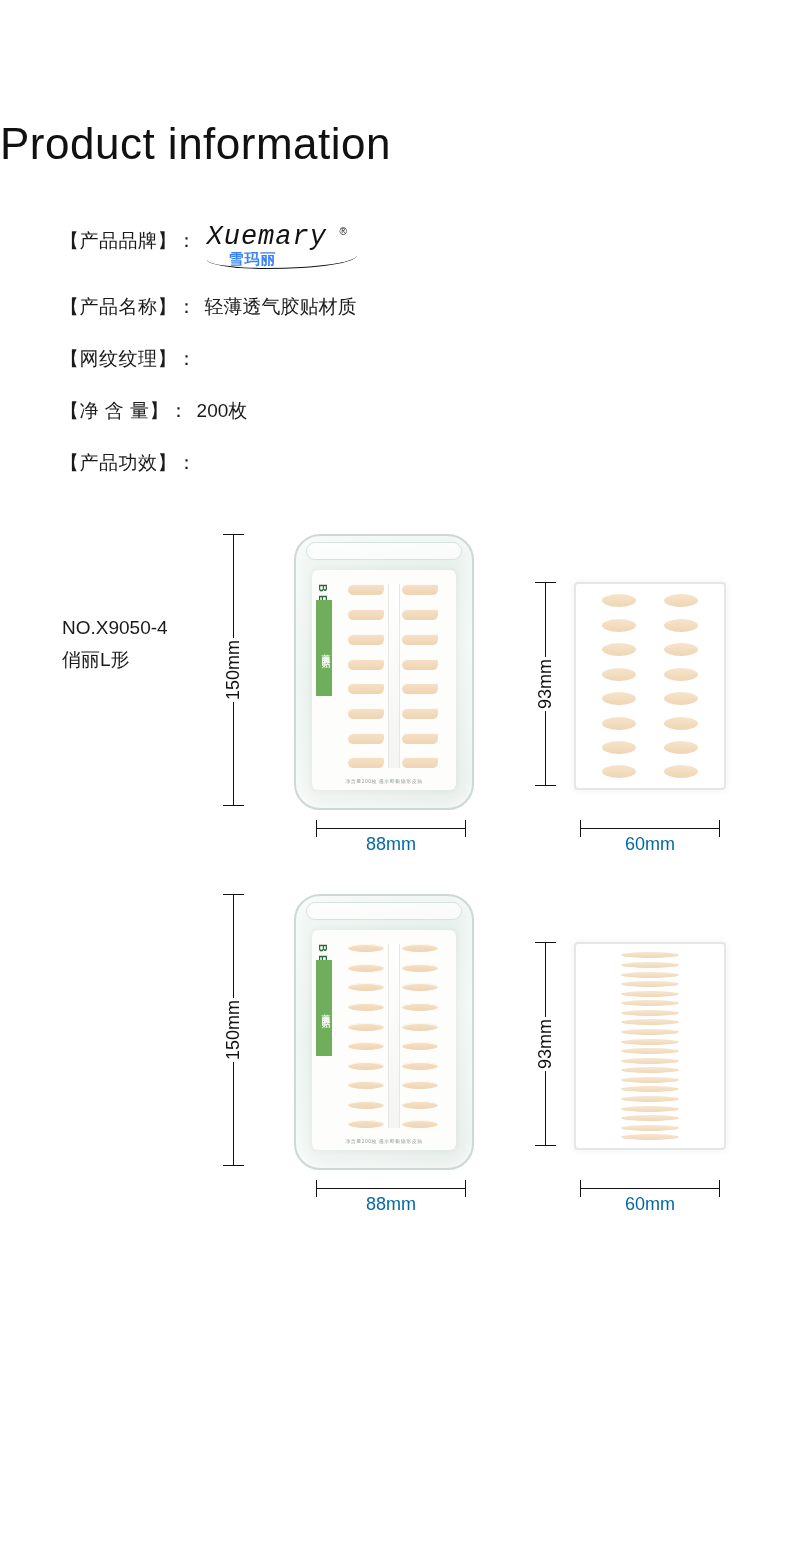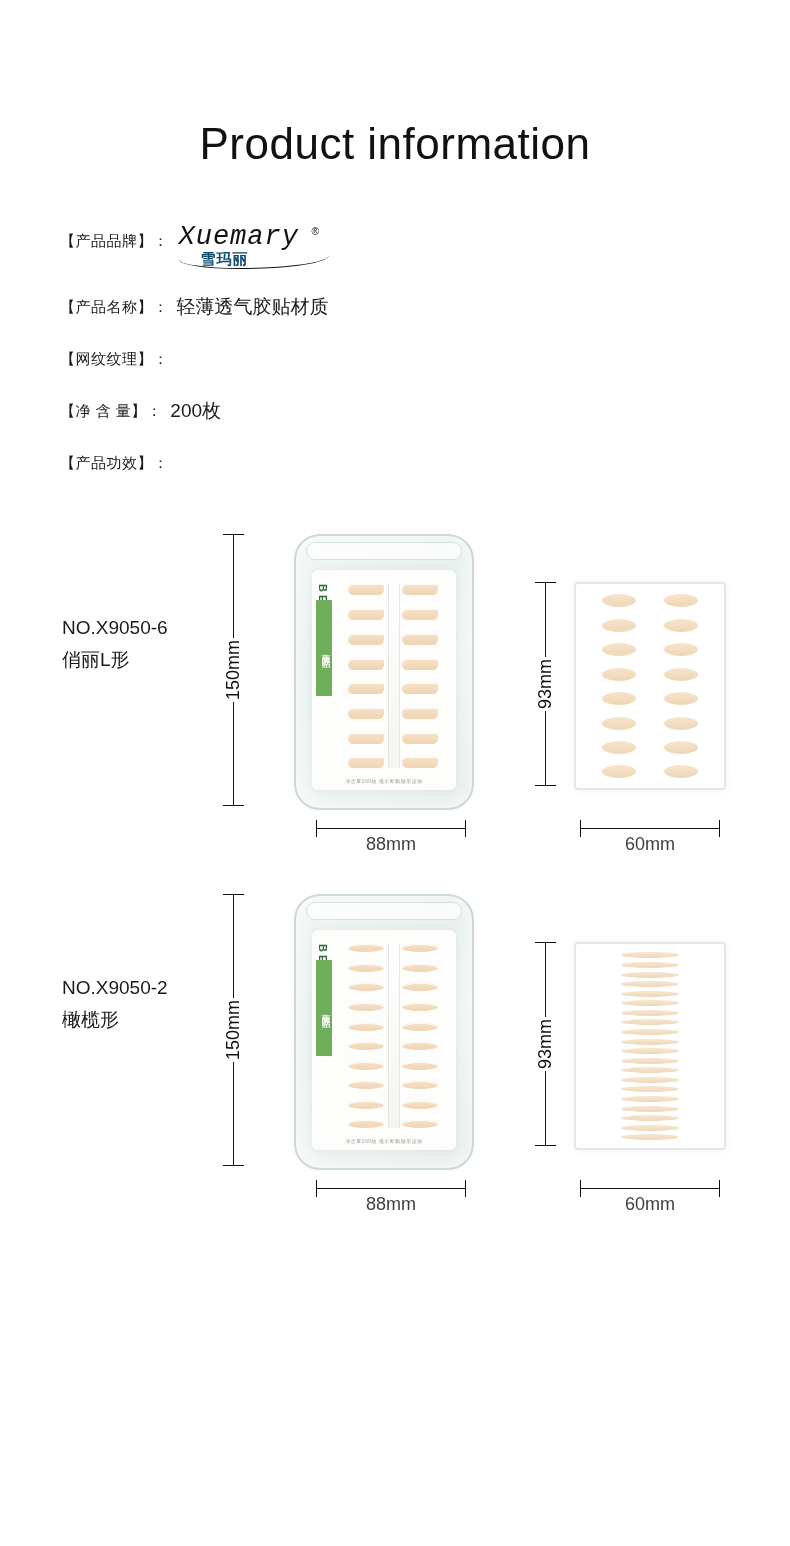--- a/index.html
+++ b/index.html
@@ -11,21 +11,21 @@
     width: 790px;
     height: 1546px;
     position: relative;
     font-family: "Liberation Sans", sans-serif;
     color: #1a1a1a;
     overflow: hidden;
   }
 
   
   .header {
-    text-align: center;
+    text-align: left;
     padding-top: 120px;
   }
   .title-en {
     font-size: 44px;
     font-weight: 400;
     letter-spacing: 0.5px;
     color: #111;
     line-height: 1.1;
   }
   .title-cn {
@@ -40,21 +40,21 @@
   .info {
     margin: 58px 0 0 60px;
     width: 690px;
   }
   .info-row {
     display: flex;
     align-items: flex-start;
     margin-bottom: 22px;
   }
   .info-label {
-    font-size: 15px;
+    font-size: 19px;
     letter-spacing: 0.5px;
     white-space: nowrap;
     flex: 0 0 auto;
     color: #1a1a1a;
     line-height: 30px;
   }
   .info-value {
     font-size: 19px;
     margin-left: 8px;
     color: #1a1a1a;
@@ -88,21 +88,21 @@
     top: 0px;
     left: 133px;
     color: #111;
   }
   .brand-cn {
     position: absolute;
     top: 24px;
     left: 22px;
     font-size: 15px;
     letter-spacing: 1px;
-    color: #0c4a6e;
+    color: #3b82f6;
     font-weight: bold;
   }
   .brand-swoosh {
     position: absolute;
     left: 0;
     top: 20px;
     width: 150px;
     height: 22px;
     border-bottom: 1.5px solid #111;
     border-radius: 0 0 60% 40%;
@@ -182,21 +182,21 @@
   }
   .hdim .cap-l { left: 0; }
   .hdim .cap-r { right: 0; }
   .hdim .txt {
     position: absolute;
     top: 14px;
     left: 50%;
     transform: translateX(-50%);
     font-size: 18px;
     white-space: nowrap;
-    color: #404040;
+    color: #0369a1;
   }
 
   
   .pouch {
     position: absolute;
     width: 176px;
     height: 272px;
     border-radius: 26px;
     background: linear-gradient(140deg,#f2f7f4 0%, #e7f0ec 35%, #eef4f1 60%, #e4ece8 100%);
     border: 2px solid #cdd9d4;
@@ -373,21 +373,21 @@
     <div class="info-label">【产品功效】：</div>
   </div>
 
 </div>
 
 <div class="figures">
 
   <div class="fig-block">
 
     <div class="fig-caption">
-      <div>NO.X9050-6</div>
+      <div>NO.X9050-4</div>
       <div>俏丽L形</div>
     </div>
 
     <div class="vdim" style="left:216px; top:10px; height:272px;">
       <div class="cap-top"></div>
       <div class="line"></div>
       <div class="cap-bot"></div>
       <div class="txt">150mm</div>
     </div>
 
@@ -465,24 +465,20 @@
       <div class="cap-l"></div>
       <div class="line"></div>
       <div class="cap-r"></div>
       <div class="txt">60mm</div>
     </div>
 
   </div>
 
   <div class="fig-block">
 
-    <div class="fig-caption">
-      <div>NO.X9050-2</div>
-      <div>橄榄形</div>
-    </div>
 
     <div class="vdim" style="left:216px; top:10px; height:272px;">
       <div class="cap-top"></div>
       <div class="line"></div>
       <div class="cap-bot"></div>
       <div class="txt">150mm</div>
     </div>
 
     <div class="pouch" style="left:294px; top:10px;">
       <div class="pouch-inner">

